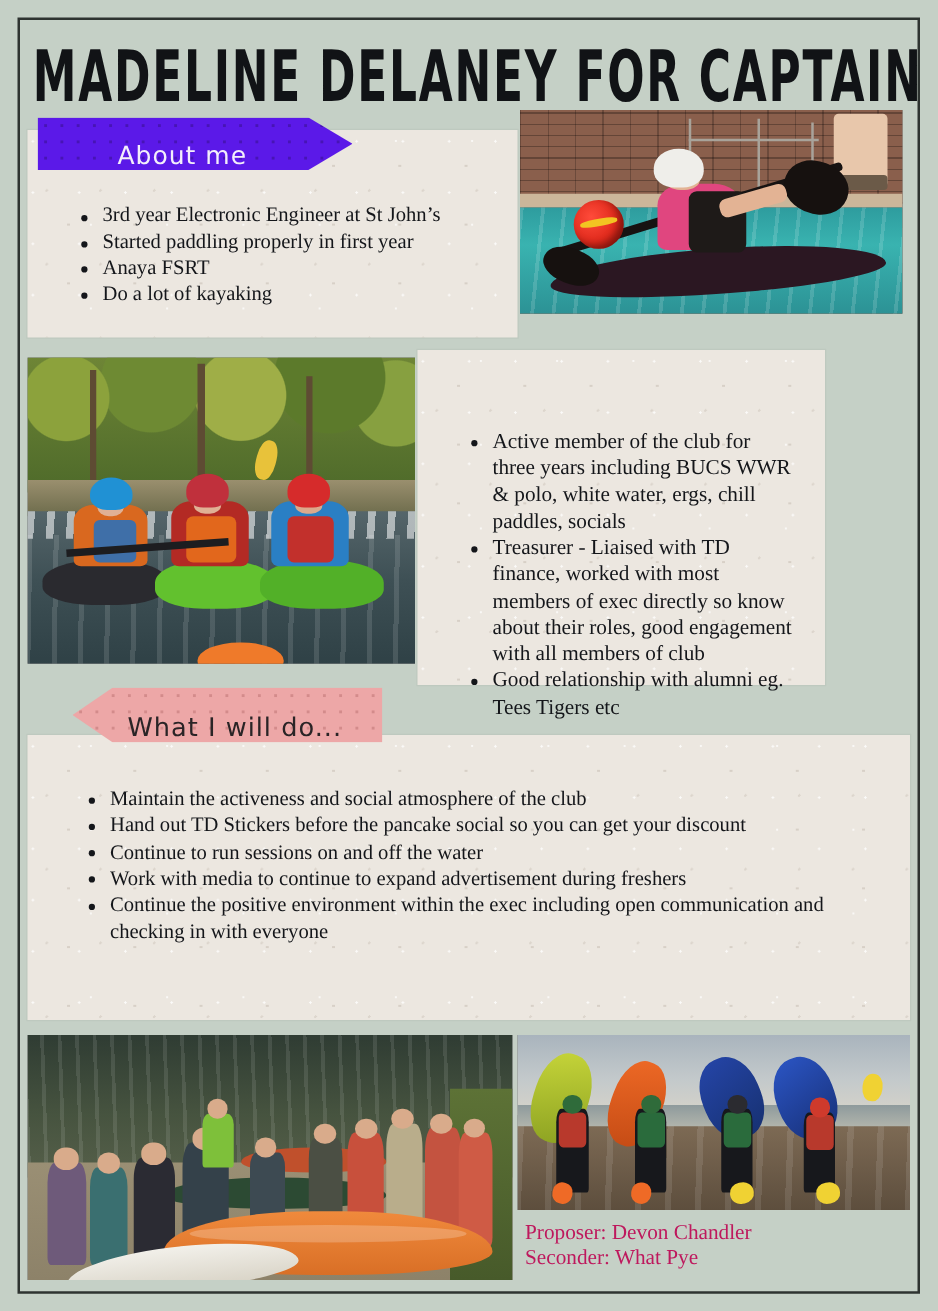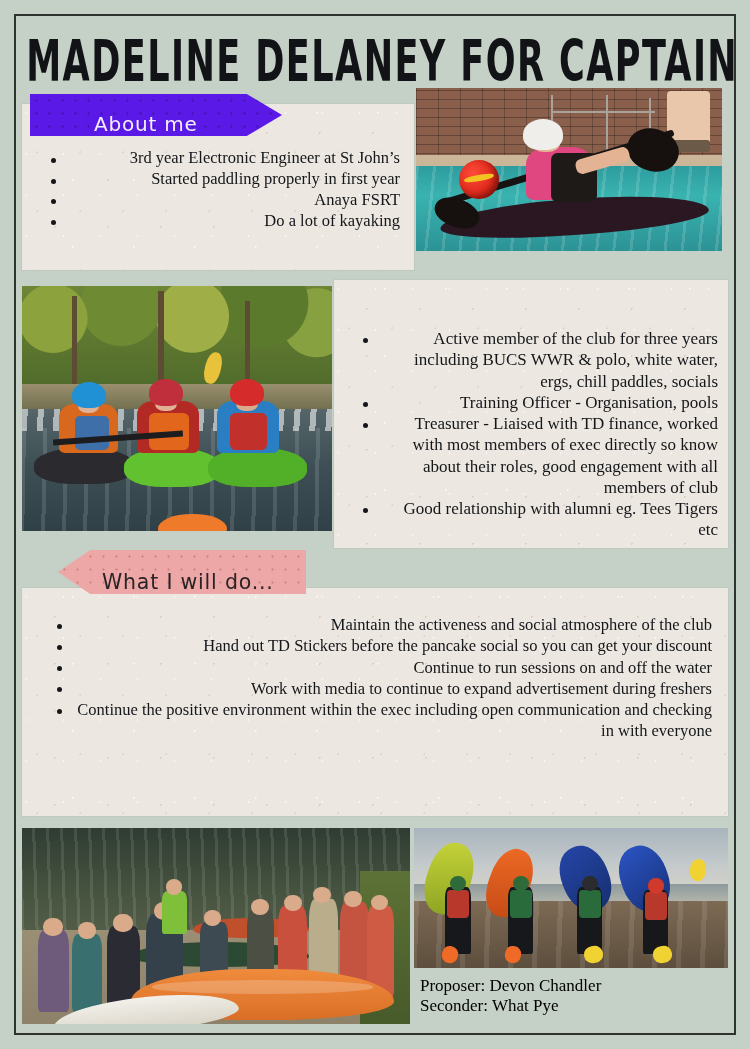--- a/index.html
+++ b/index.html
@@ -44,26 +44,26 @@
     background:#ece7e0;
     background-image:
       radial-gradient(circle at 12% 22%, rgba(255,255,255,.8) 0 1px, transparent 1px),
       radial-gradient(circle at 62% 61%, rgba(190,180,168,.45) 0 1px, transparent 1px),
       radial-gradient(circle at 83% 13%, rgba(255,255,255,.7) 0 1px, transparent 1px),
       radial-gradient(circle at 36% 82%, rgba(190,180,168,.35) 0 1px, transparent 1px);
     background-size:37px 41px,53px 47px,61px 67px,43px 59px;
     box-shadow:0 0 0 1px rgba(0,0,0,.03);
   }
   #card-about{left:22px;top:104px;width:392px;height:166px;}
-  #card-why{left:334px;top:280px;width:394px;height:268px;}
+  #card-why{left:334px;top:280px;width:326px;height:268px;}
   #card-plan{left:22px;top:588px;width:706px;height:228px;}
 
   
   ul.bullets{
-    margin:0;padding:0;list-style:none;text-align:right;
+    margin:14px;padding:0;list-style:none;
   }
   ul.bullets li{
     position:relative;
     padding-left:22px;
     color:#14161a;
     font-family:"Liberation Serif",serif;
   }
   ul.bullets li:before{
     content:"";
     position:absolute;left:5px;top:.58em;
@@ -334,21 +334,21 @@
   #photo-beach .k3{left:47%;top:12%;width:15%;height:48%;background:linear-gradient(160deg,#2545a8 0%,#16306f 100%);border-radius:46%;transform:rotate(-22deg);}
   #photo-beach .k4{left:66%;top:12%;width:15%;height:48%;background:linear-gradient(160deg,#2b55c4 0%,#172f76 100%);border-radius:46%;transform:rotate(-20deg);}
   #photo-beach .pp{position:absolute;background:#17181c;border-radius:16% 16% 6% 6%;}
   #photo-beach .pv{position:absolute;border-radius:16%;}
   #photo-beach .ph{position:absolute;border-radius:48%;}
   #photo-beach .ypad{position:absolute;background:#f0d233;border-radius:46%;}
 
   
   #footer{
     position:absolute;left:420px;top:976px;width:300px;
-    color:#000000;font-size:17px;line-height:1.2;
+    color:#be185d;font-size:17px;line-height:1.2;
     font-family:"Liberation Serif",serif;
     z-index:20;
   }
 </style>
 </head>
 <body>
 
 <div class="poster">
 
   <div class="title">MADELINE DELANEY FOR CAPTAIN</div>
@@ -415,21 +415,20 @@
     <div class="p h1"></div>
     <div class="p h2"></div>
     <div class="p h3"></div>
     <div class="pad"></div>
     <div class="orangebuoy"></div>
   </div>
 
   <div class="card" id="card-why">
     <ul class="bullets" id="why-list">
       <li>Active member of the club for three years including BUCS WWR &amp; polo, white water, ergs, chill paddles, socials</li>
-      <li>Training Officer - Organisation, pools</li>
       <li>Treasurer - Liaised with TD finance, worked with most members of exec directly so know about their roles, good engagement with all members of club</li>
       <li>Good relationship with alumni eg. Tees Tigers etc</li>
     </ul>
   </div>
 
   <div class="card" id="card-plan">
     <ul class="bullets" id="plan-list">
       <li>Maintain the activeness and social atmosphere of the club</li>
       <li>Hand out TD Stickers before the pancake social so you can get your discount</li>
       <li>Continue to run sessions on and off the water</li>

